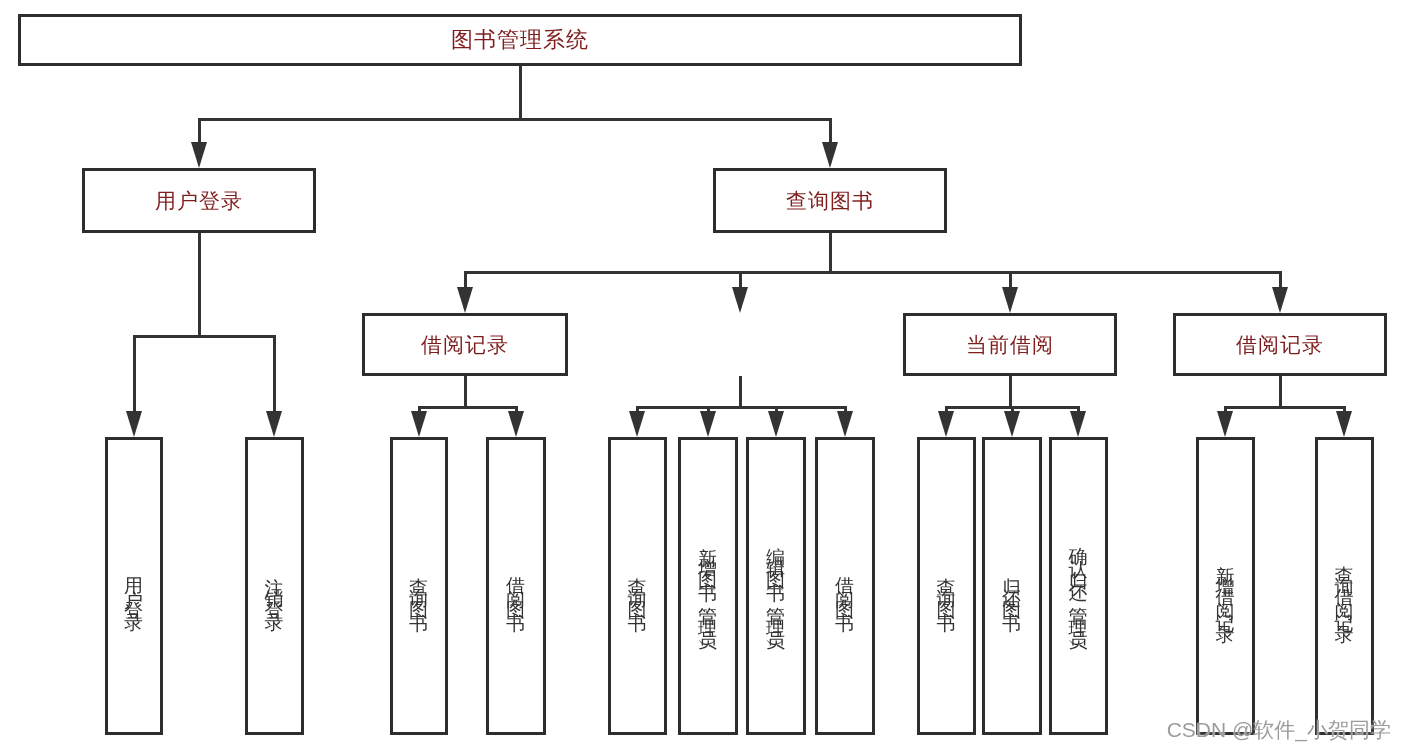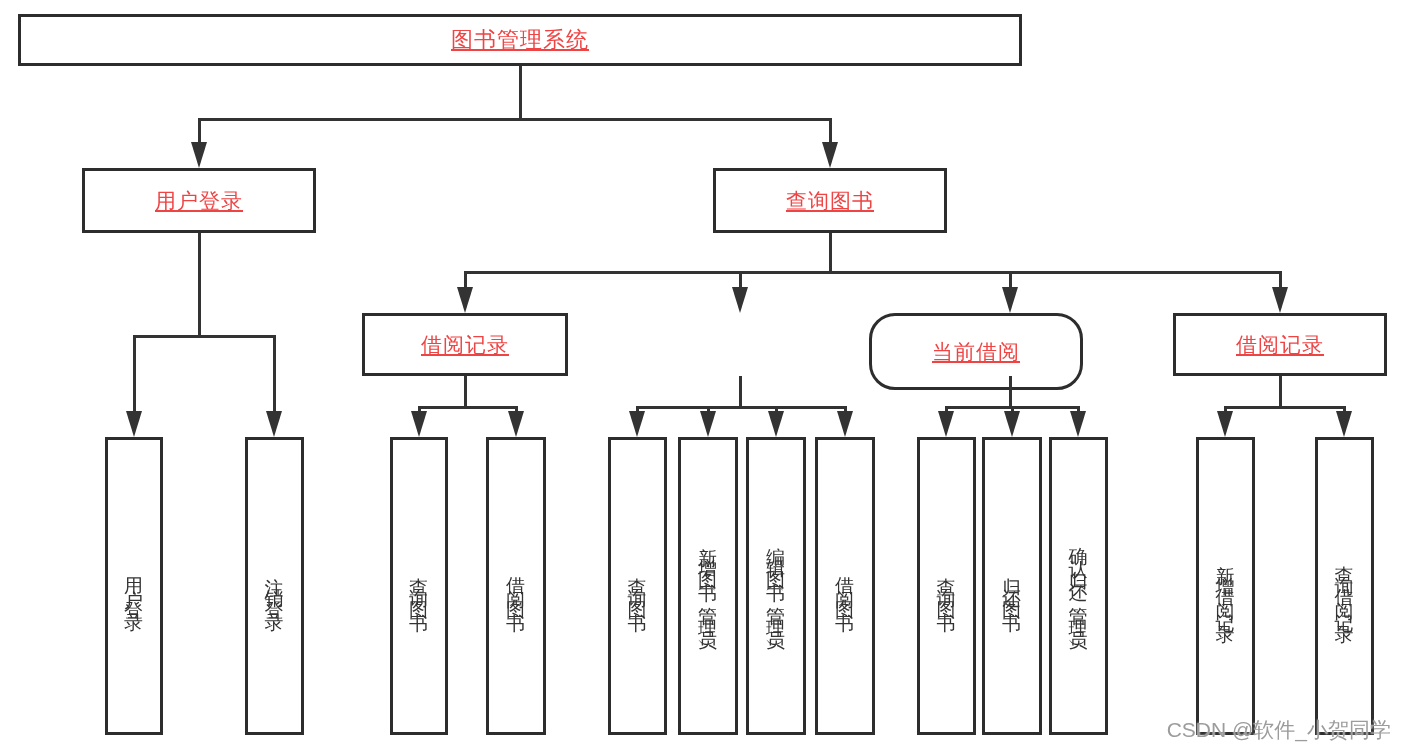--- a/index.html
+++ b/index.html
@@ -15,21 +15,21 @@
   .node {
     position: absolute;
     box-sizing: border-box;
     border: 3px solid #2d2d2d;
     background: #ffffff;
     display: flex;
     align-items: center;
     justify-content: center;
     text-align: center;
   }
-  .node .lbl { font-size: 21px; letter-spacing: 1px; color: #ef4444; text-decoration: underline; }
+  .node .lbl { font-size: 21px; letter-spacing: 1px; color: #7f1d1d; }
   .root .lbl { font-size: 22px; font-weight: 500; }
   .leaf {
     position: absolute;
     box-sizing: border-box;
     border: 3px solid #2d2d2d;
     background: #ffffff;
     top: 437px;
     height: 298px;
     display: flex;
     align-items: center;
@@ -76,21 +76,21 @@
   <div class="node" style="left:82px; top:168px; width:234px; height:65px;">
     <span class="lbl">用户登录</span>
   </div>
   <div class="node" style="left:713px; top:168px; width:234px; height:65px;">
     <span class="lbl">查询图书</span>
   </div>
 
   <div class="node" style="left:362px; top:313px; width:206px; height:63px;">
     <span class="lbl">借阅记录</span>
   </div>
-  <div class="node" style="left:869px; top:313px; width:214px; height:77px;border-radius:26px;">
+  <div class="node" style="left:903px; top:313px; width:214px; height:63px;">
     <span class="lbl">当前借阅</span>
   </div>
   <div class="node" style="left:1173px; top:313px; width:214px; height:63px;">
     <span class="lbl">借阅记录</span>
   </div>
 
   <div class="leaf" style="left:105px; width:58px;">
     <span class="vlbl">用户登录</span>
   </div>
   <div class="leaf" style="left:245px; width:59px;">

